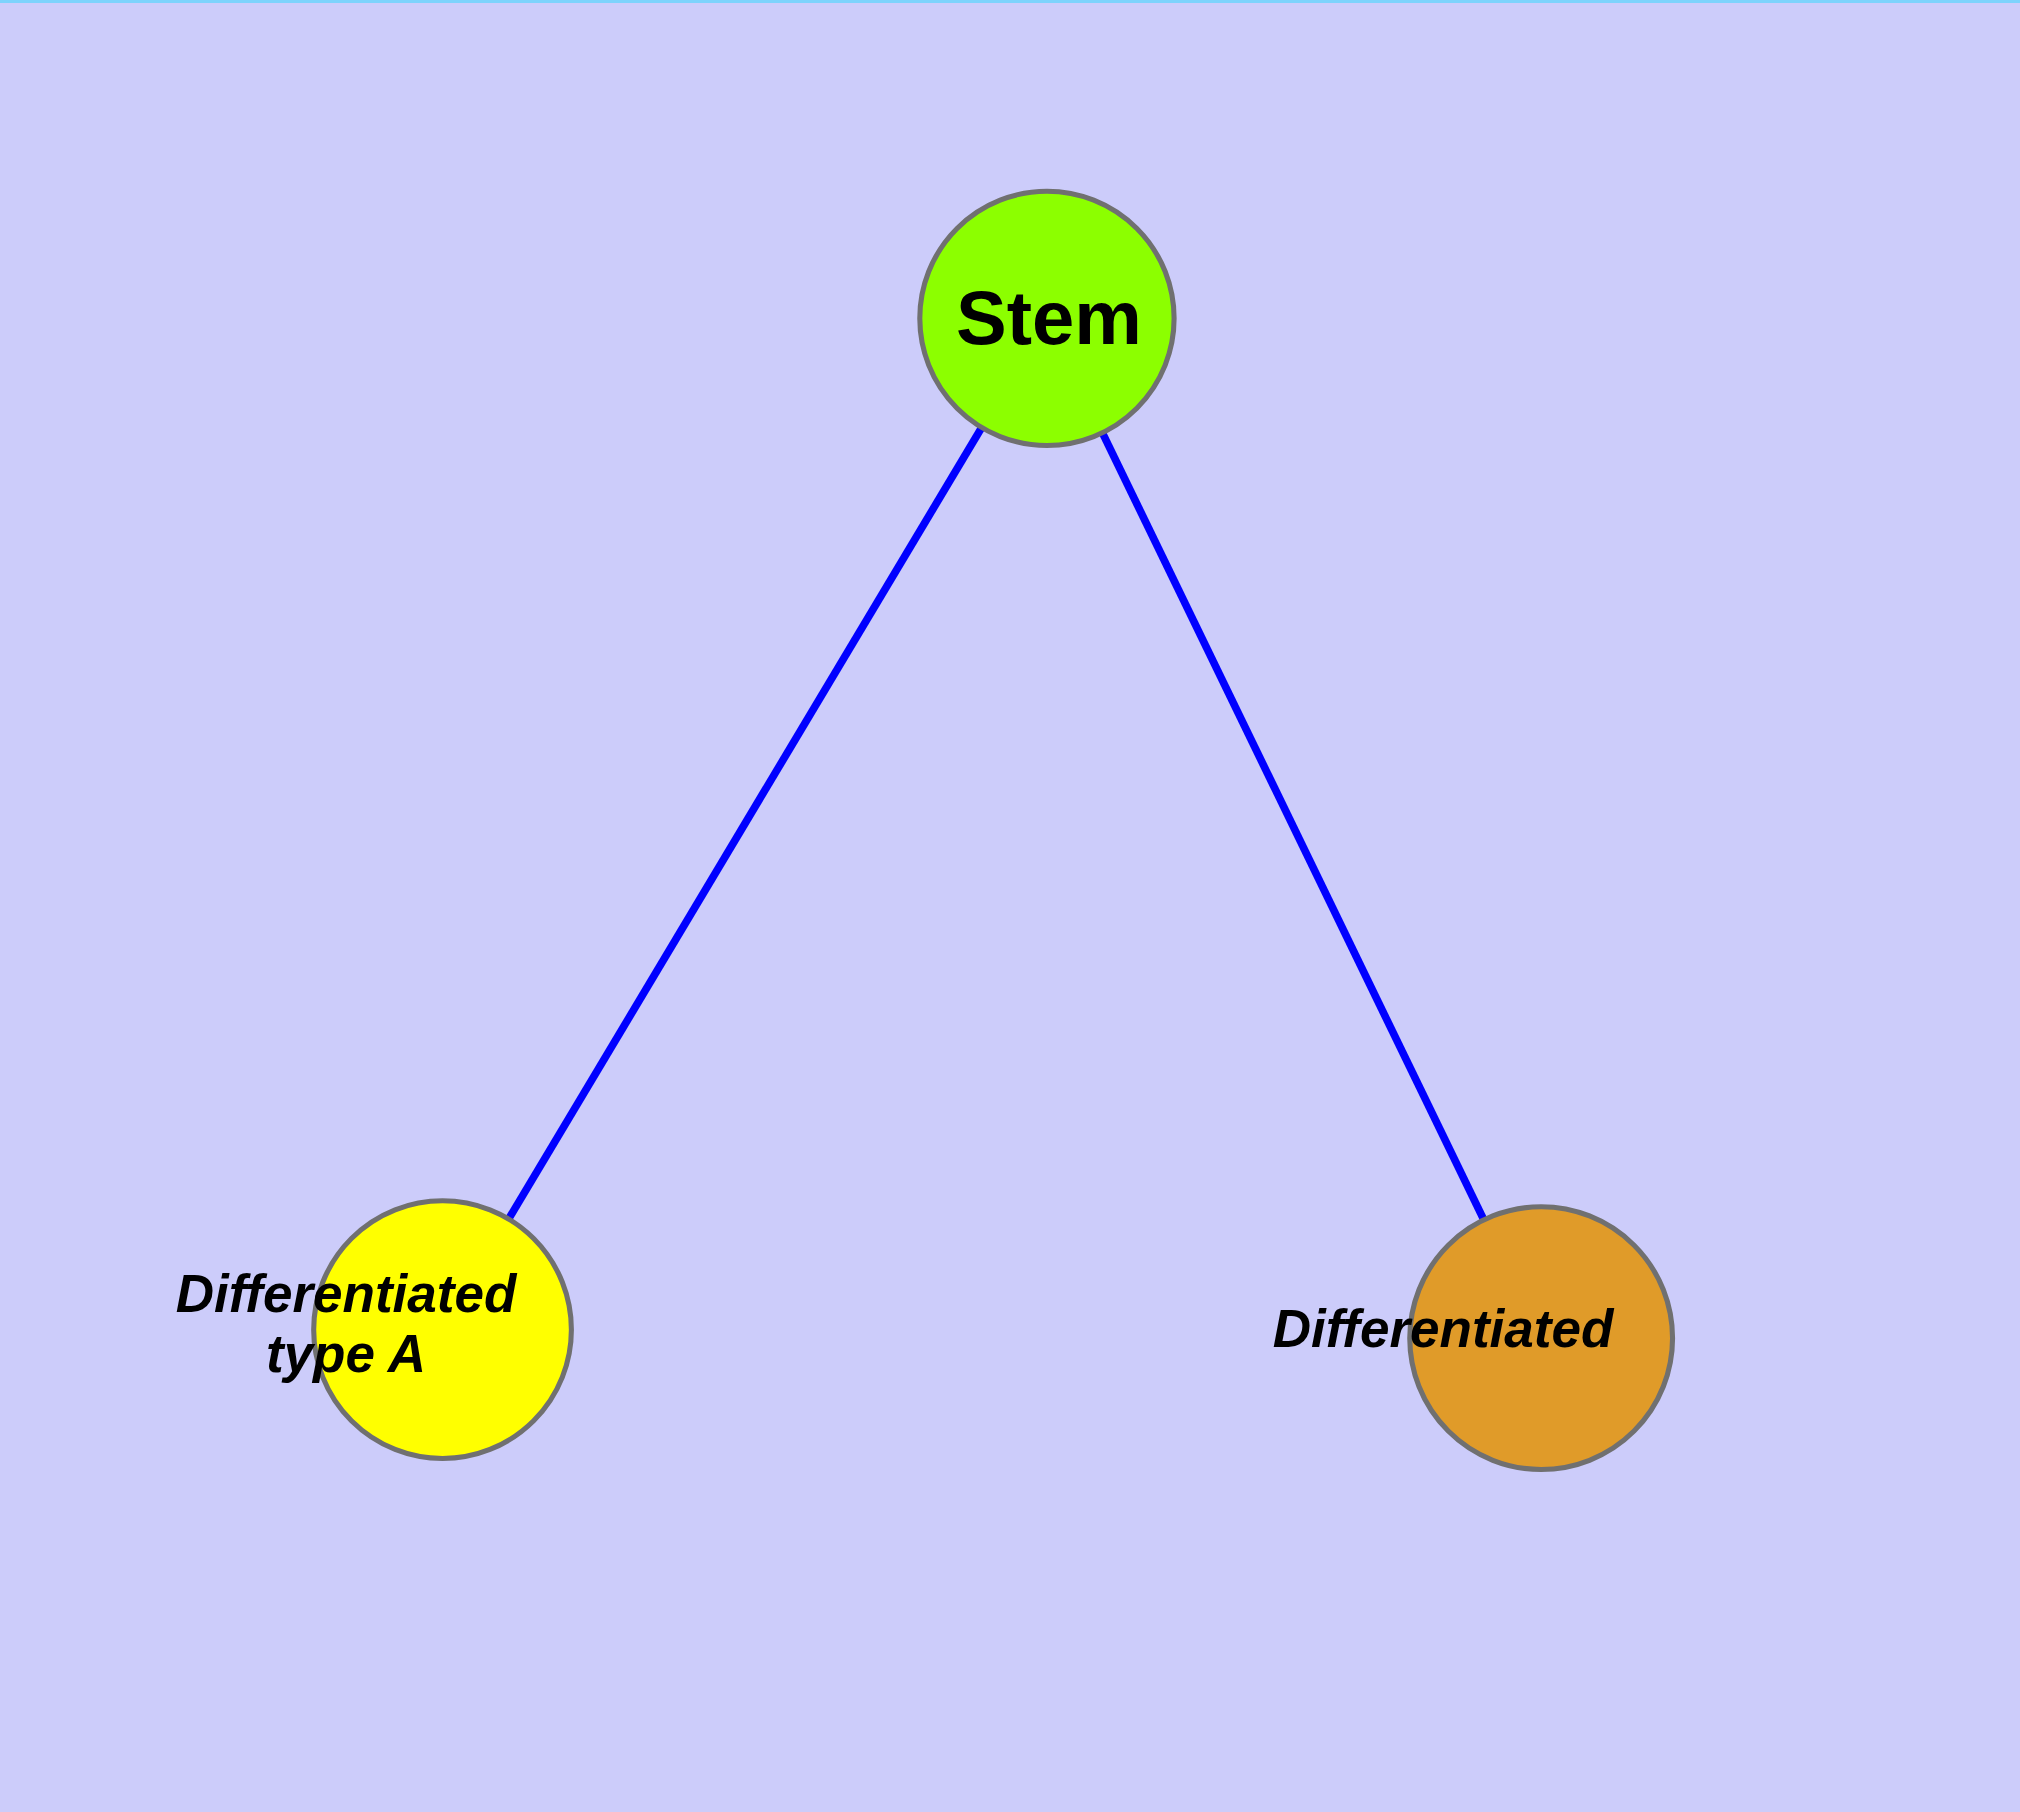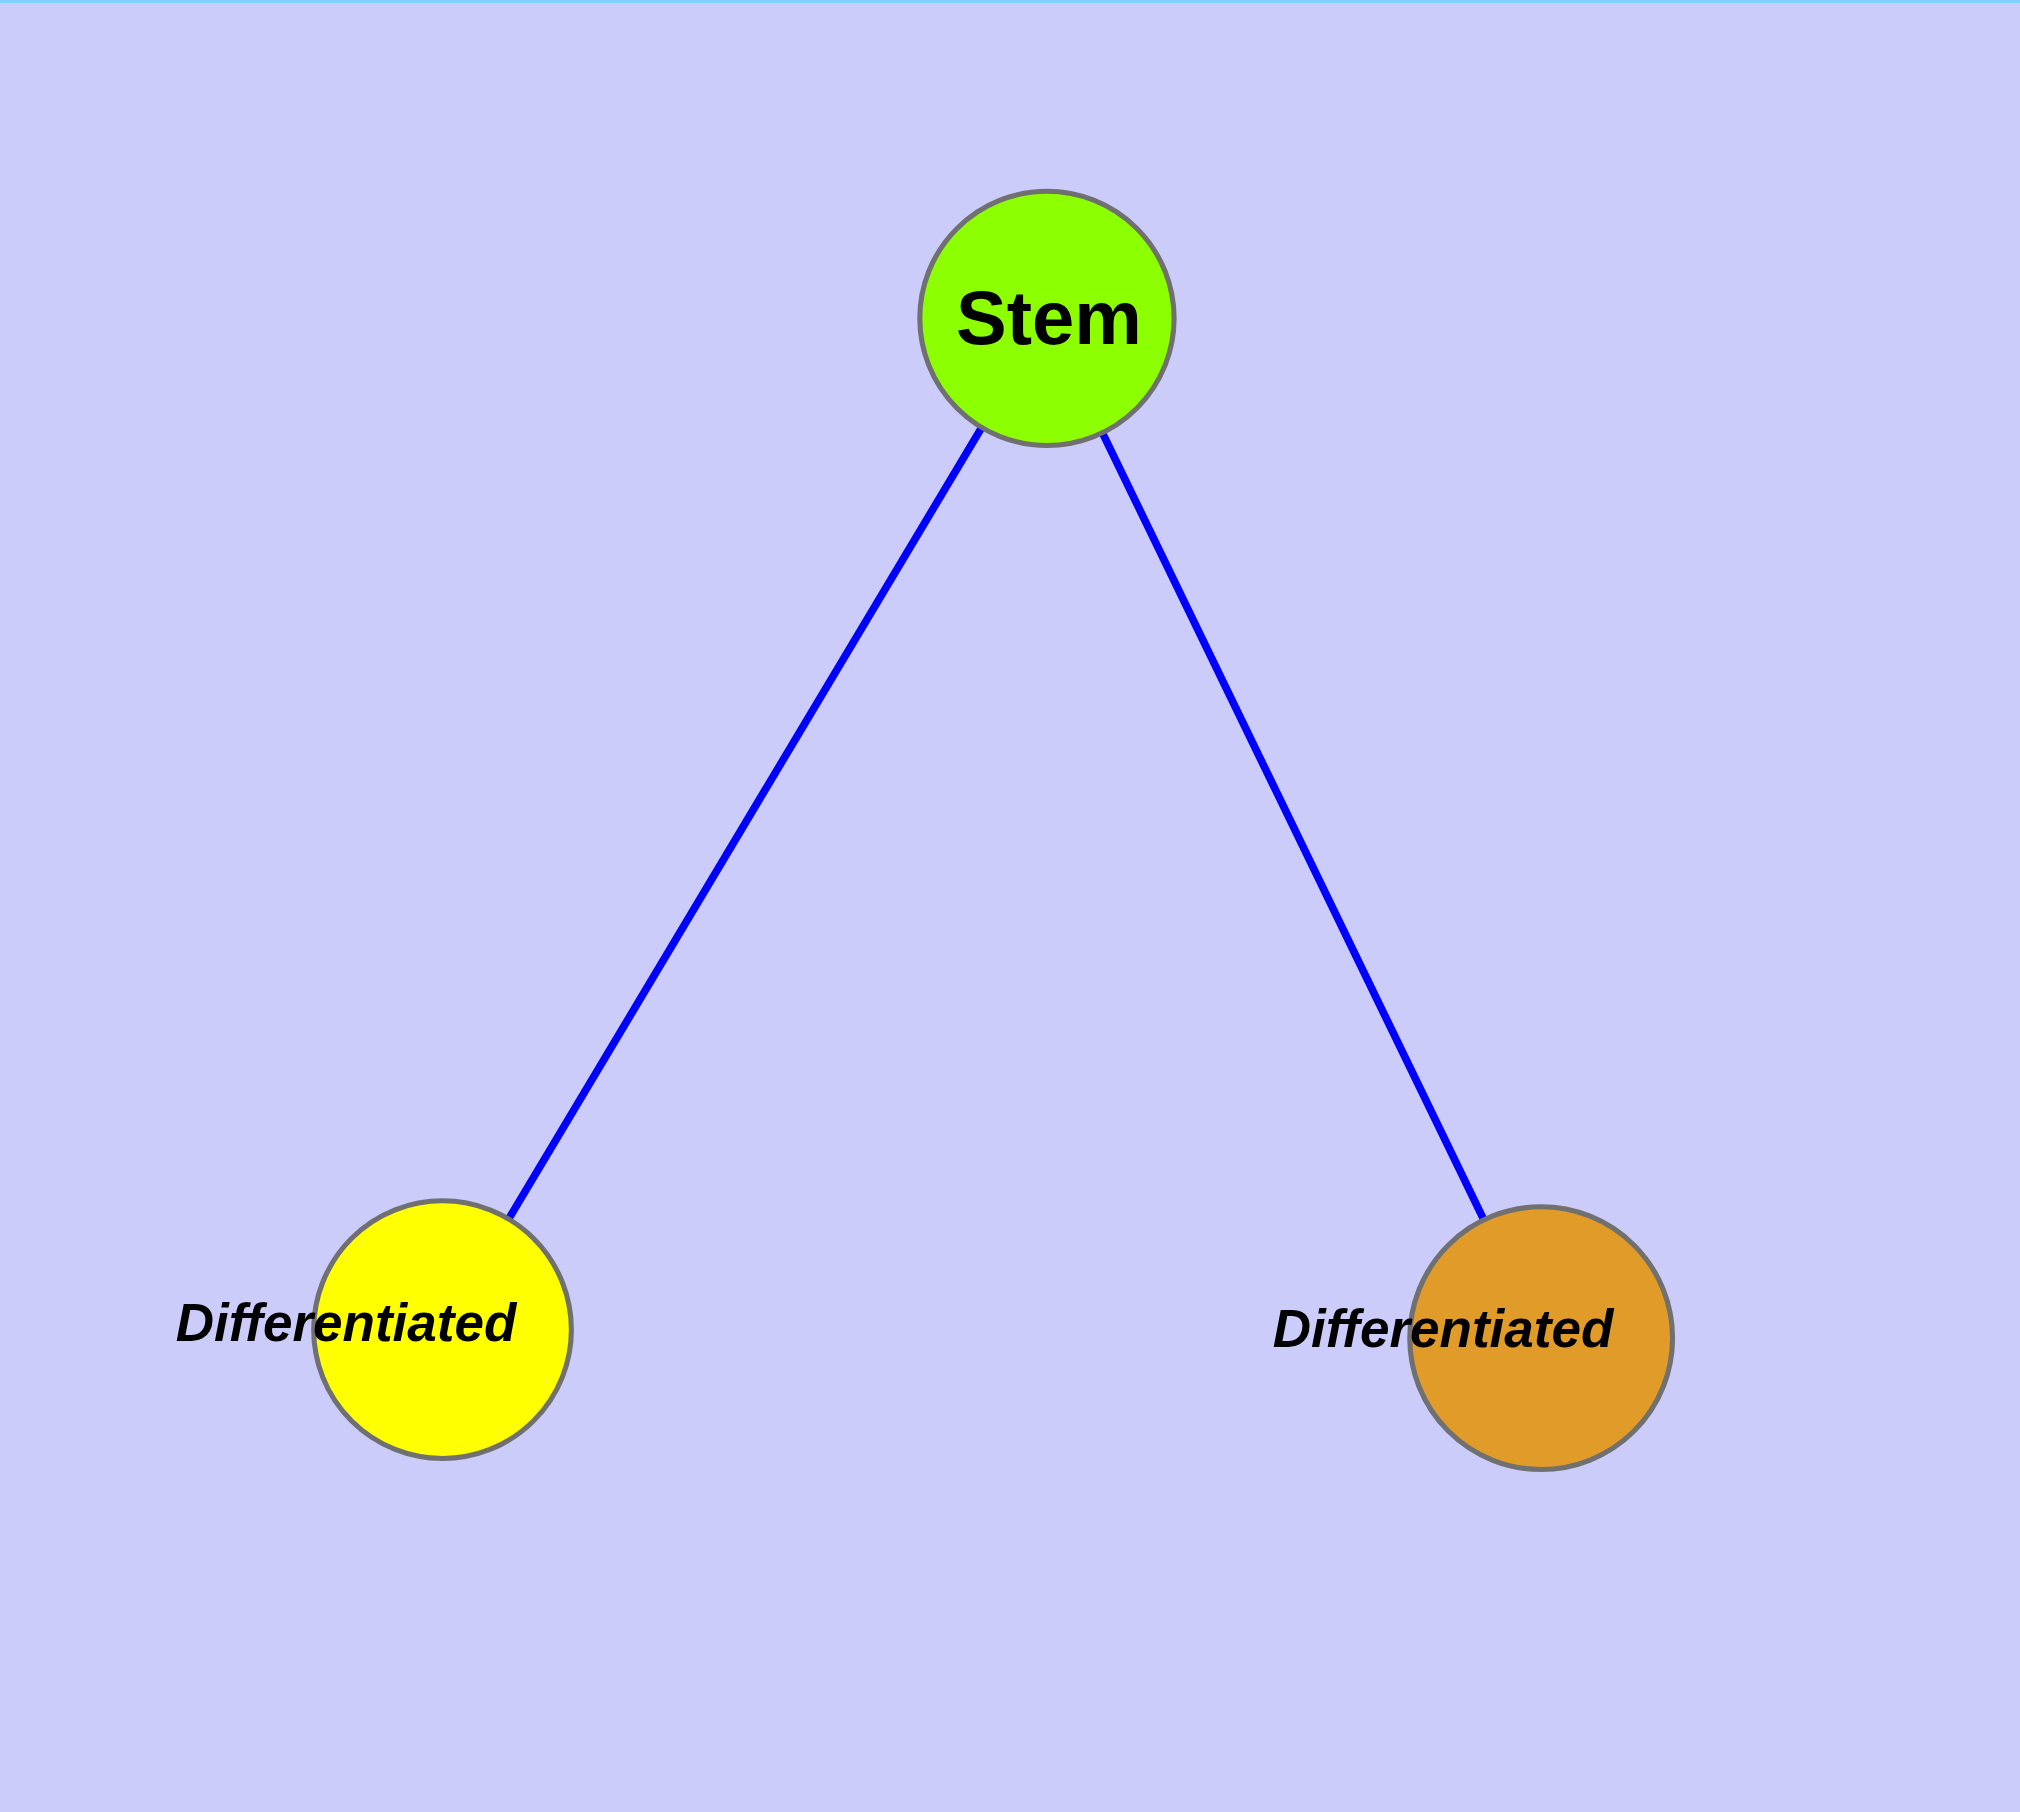--- a/index.html
+++ b/index.html
@@ -72,19 +72,19 @@
         </g>
       <g id="nodes-group">
           <circle cx="1235" cy="372" r="150" class="node-circle" fill="#8cff00" stroke="#707070" stroke-width="6"></circle>
           <circle cx="522" cy="1565" r="152" class="node-circle" fill="#ffff00" stroke="#707070" stroke-width="6"></circle>
           <circle cx="1818" cy="1575" r="155" class="node-circle" fill="#e09b29" stroke="#707070" stroke-width="6"></circle>
         </g>
     </svg>
 
     <div id="labels-layer">
         <div class="node-label" id="label-stem" style="left: 1049px; top: 315px; color: rgb(0, 0, 0);"><div>Stem</div></div>
-        <div class="node-label" id="label-a" style="left: 346px; top: 1320px; color: rgb(0, 0, 0);"><div>Differentiated</div></div>
+        <div class="node-label" id="label-a" style="left: 346px; top: 1320px; color: rgb(0, 0, 0);"><div>Differentiated</div><div>type A</div></div>
         <div class="node-label" id="label-b" style="left: 1443px; top: 1326px; color: rgb(0, 0, 0);"><div>Differentiated</div></div>
       </div>
 
   </div>
 </div>
 
 
 </body></html>

